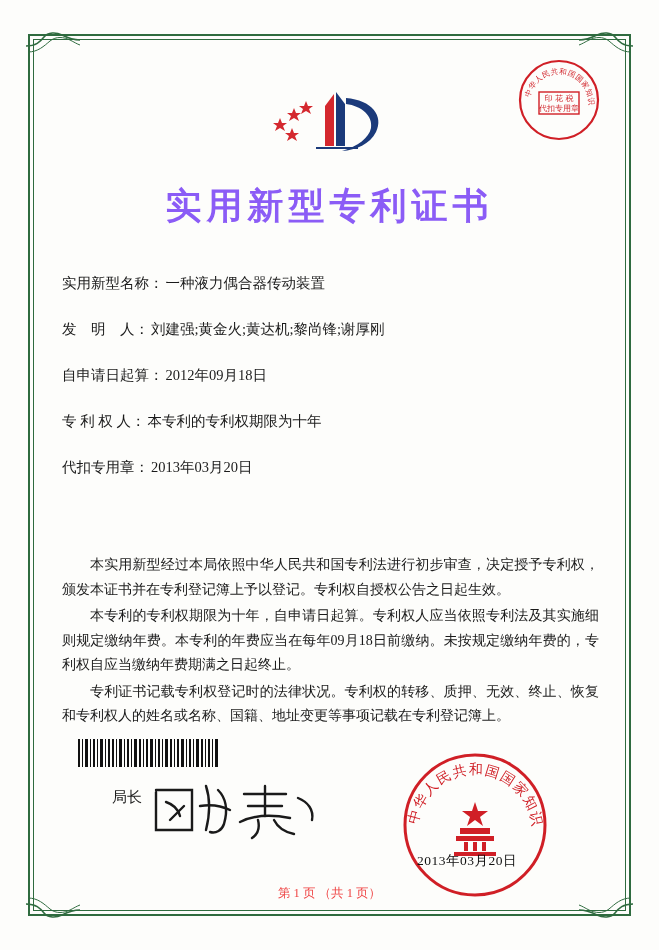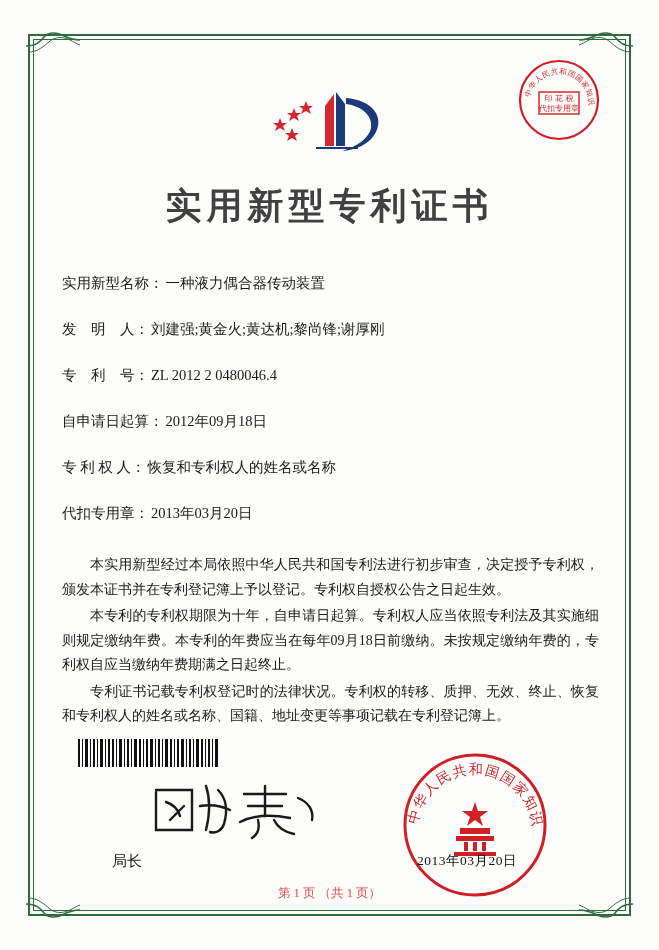--- a/index.html
+++ b/index.html
@@ -72,21 +72,21 @@
   
   .doc-title {
     position: absolute;
     left: 0; right: 0;
     top: 182px;
     text-align: center;
     font-family: "DejaVu Serif", "Liberation Serif", serif;
     font-size: 36px;
     font-weight: bold;
     letter-spacing: 5px;
-    color: #404040;
+    color: #8b5cf6;
   }
 
   
   .cert-no {
     position: absolute;
     left: 52px;
     top: 86px;
     font-size: 15px;
     letter-spacing: 1px;
   }
@@ -134,21 +134,21 @@
     left: 78px;
     top: 739px;
     width: 142px;
     height: 28px;
   }
 
   
   .sign-label {
     position: absolute;
     left: 112px;
-    top: 852px;
+    top: 788px;
     font-size: 15px;
   }
   .signature {
     position: absolute;
     left: 148px;
     top: 780px;
     width: 175px;
     height: 62px;
   }
 
@@ -253,30 +253,26 @@
   <div class="fields">
     <div class="field-row">
       <span class="field-label">实用新型名称：</span>
       <span class="field-value">一种液力偶合器传动装置</span>
     </div>
     <div class="field-row">
       <span class="field-label">发　明　人：</span>
       <span class="field-value">刘建强;黄金火;黄达机;黎尚锋;谢厚刚</span>
     </div>
     <div class="field-row">
-      <span class="field-label">专　利　号：</span>
-      <span class="field-value">ZL 2012 2 0480046.4</span>
-    </div>
-    <div class="field-row">
       <span class="field-label">自申请日起算：</span>
       <span class="field-value">2012年09月18日</span>
     </div>
     <div class="field-row">
       <span class="field-label">专 利 权 人：</span>
-      <span class="field-value">恢复和专利权人的姓名或名称</span>
+      <span class="field-value">本专利的专利权期限为十年</span>
     </div>
     <div class="field-row">
       <span class="field-label">代扣专用章：</span>
       <span class="field-value">2013年03月20日</span>
     </div>
   </div>
 
   <div class="body-text">
     <p>本实用新型经过本局依照中华人民共和国专利法进行初步审查，决定授予专利权，颁发本证书并在专利登记簿上予以登记。专利权自授权公告之日起生效。</p>
     <p>本专利的专利权期限为十年，自申请日起算。专利权人应当依照专利法及其实施细则规定缴纳年费。本专利的年费应当在每年09月18日前缴纳。未按规定缴纳年费的，专利权自应当缴纳年费期满之日起终止。</p>

